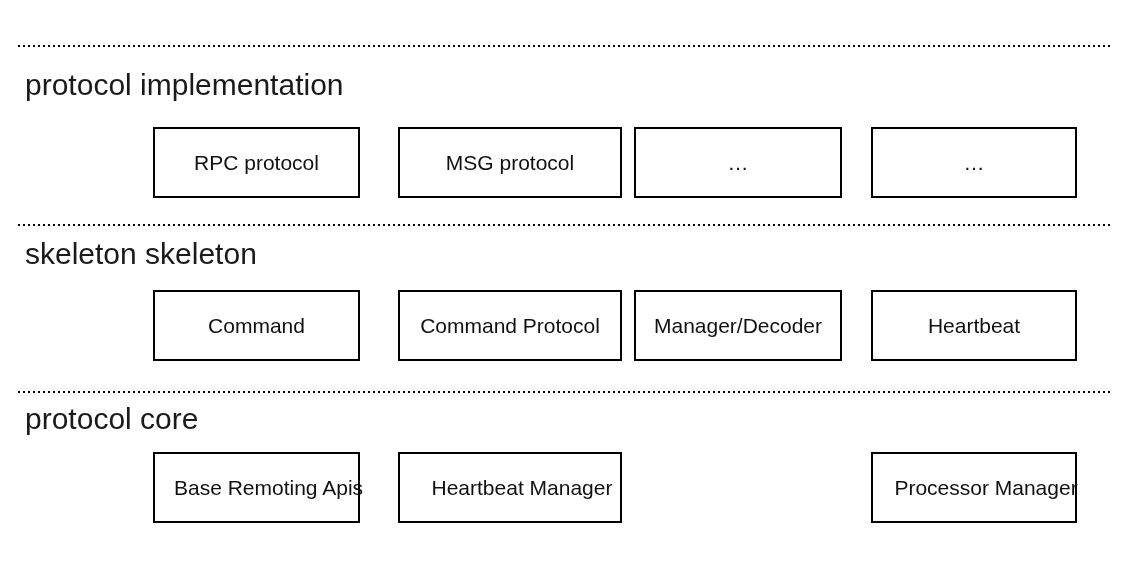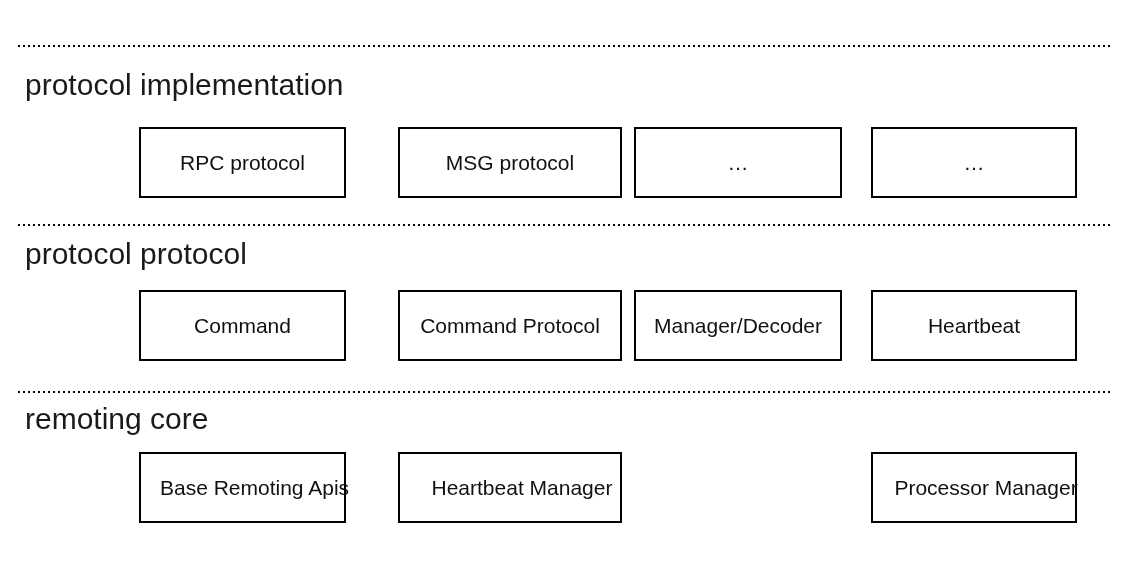--- a/index.html
+++ b/index.html
@@ -48,21 +48,21 @@
     display: flex;
     align-items: center;
     justify-content: center;
     font-size: 21px;
     color: #111111;
     white-space: nowrap;
   }
   .r1 { top: 127px; }
   .r2 { top: 290px; }
   .r3 { top: 452px; padding-left: 24px; }
-  .c1 { left: 139px; width: 207px; }
+  .c1 { left: 153px; width: 207px; }
   .c2 { left: 398px; width: 224px; }
   .c3 { left: 634px; width: 208px; }
   .c4 { left: 871px; width: 206px; }
 </style>
 </head>
 <body>
 
 <div class="canvas">
 
   <div class="divider d1"></div>
@@ -74,36 +74,36 @@
     <span>MSG protocol</span>
   </div>
   <div class="box r1 c3">
     <span>…</span>
   </div>
   <div class="box r1 c4">
     <span>…</span>
   </div>
 
   <div class="divider d2"></div>
-  <h2 class="layer-title t2">protocol protocol</h2>
+  <h2 class="layer-title t2">skeleton skeleton</h2>
   <div class="box r2 c1">
     <span>Command</span>
   </div>
   <div class="box r2 c2">
     <span>Command Protocol</span>
   </div>
   <div class="box r2 c3">
     <span>Manager/Decoder</span>
   </div>
   <div class="box r2 c4">
     <span>Heartbeat</span>
   </div>
 
   <div class="divider d3"></div>
-  <h2 class="layer-title t3">remoting core</h2>
+  <h2 class="layer-title t3">protocol core</h2>
   <div class="box r3 c1">
     <span>Base Remoting Apis</span>
   </div>
   <div class="box r3 c2">
     <span>Heartbeat Manager</span>
   </div>
   <div class="box r3 c4">
     <span>Processor Manager</span>
   </div>
 

